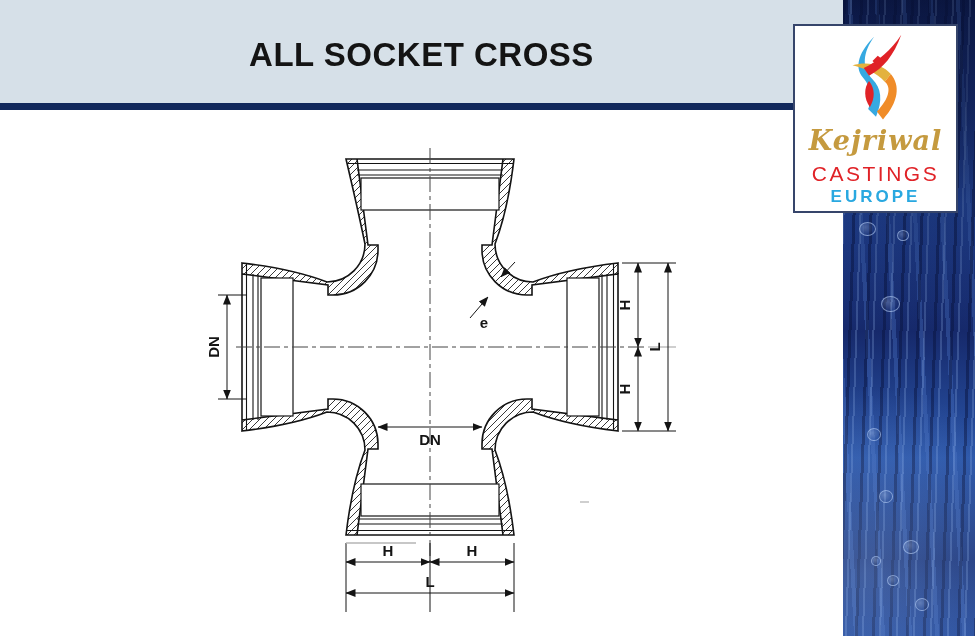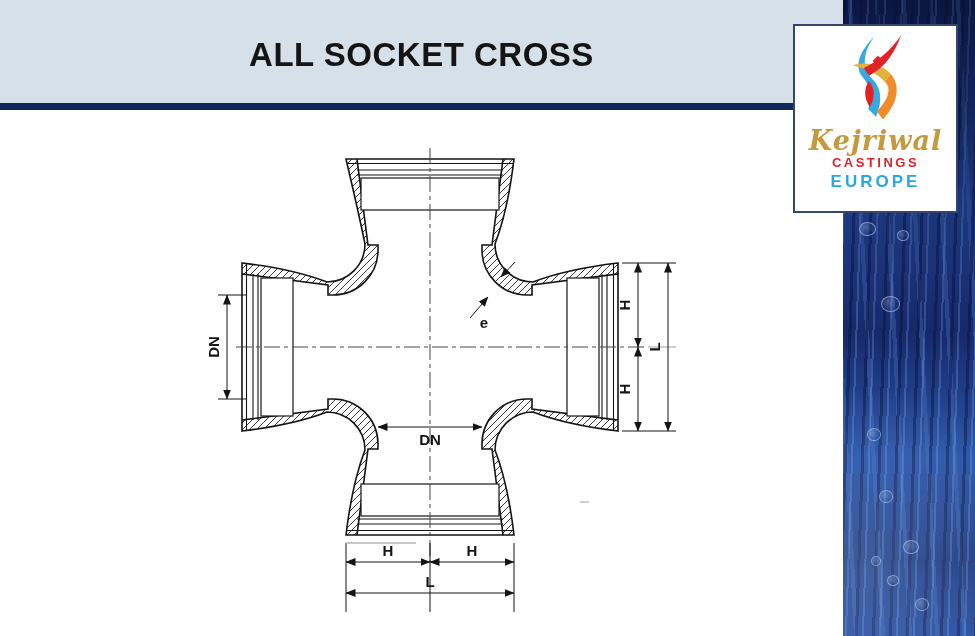--- a/index.html
+++ b/index.html
@@ -42,22 +42,22 @@
     background:#ffffff;border:2px solid var(--logo-border,#36456b);
     box-sizing:border-box;display:flex;flex-direction:column;align-items:center;
   }
   .logo-icon{margin-top:7px;}
   .logo-script{
     font-family:"DejaVu Serif",serif;font-style:italic;font-weight:bold;
     font-size:27px;color:var(--script-gold,#c59a3f);line-height:1;margin-top:-2px;
     letter-spacing:1px;
   }
   .logo-castings{
-    font-size:13px;font-weight:bold;color:var(--castings-red,#e02227);
-    letter-spacing:2.5px;margin-top:2px;line-height:1;
+    font-size:21px;font-weight:normal;color:var(--castings-red,#e02227);
+    letter-spacing:2.5px;margin-top:9px;line-height:1;
   }
   .logo-europe{
     font-size:17px;font-weight:bold;color:var(--europe-blue,#29a8e0);
     letter-spacing:3px;margin-top:4px;line-height:1;
   }
   .ribbon-blue{fill:var(--ribbon-blue,#36a9e1);}
   .ribbon-red{fill:var(--ribbon-red,#e02227);}
   .ribbon-gold{fill:var(--ribbon-gold,#e3b23e);}
   .ribbon-orange{fill:var(--ribbon-orange,#f08c28);}
   

